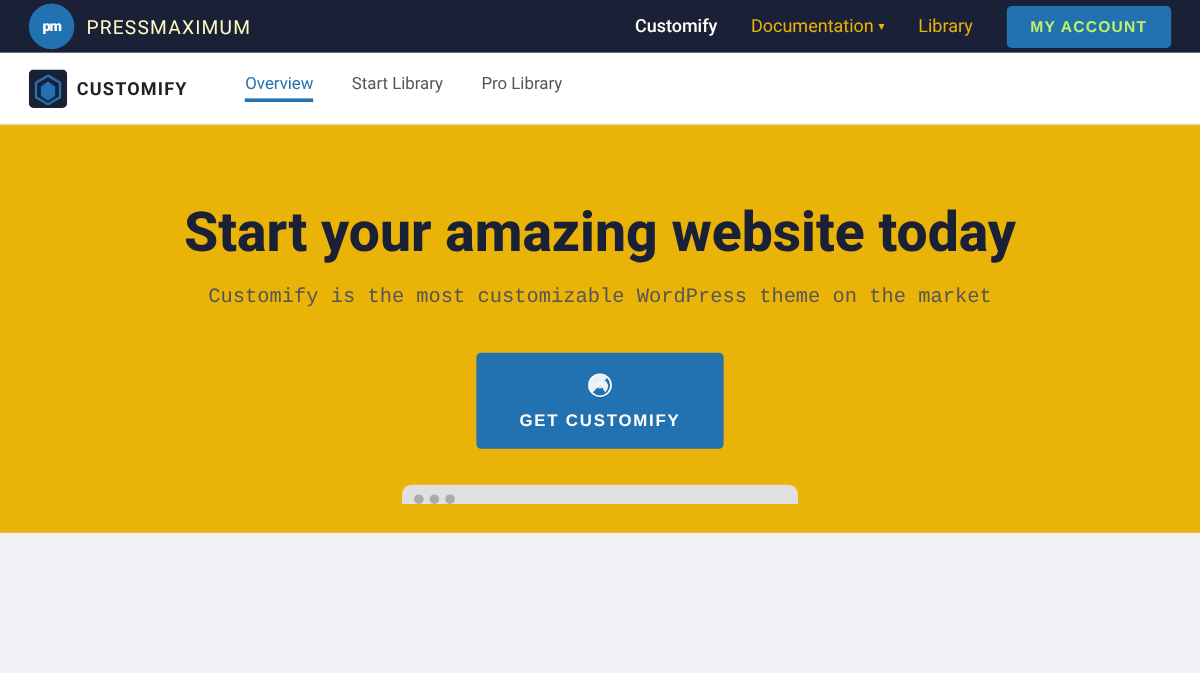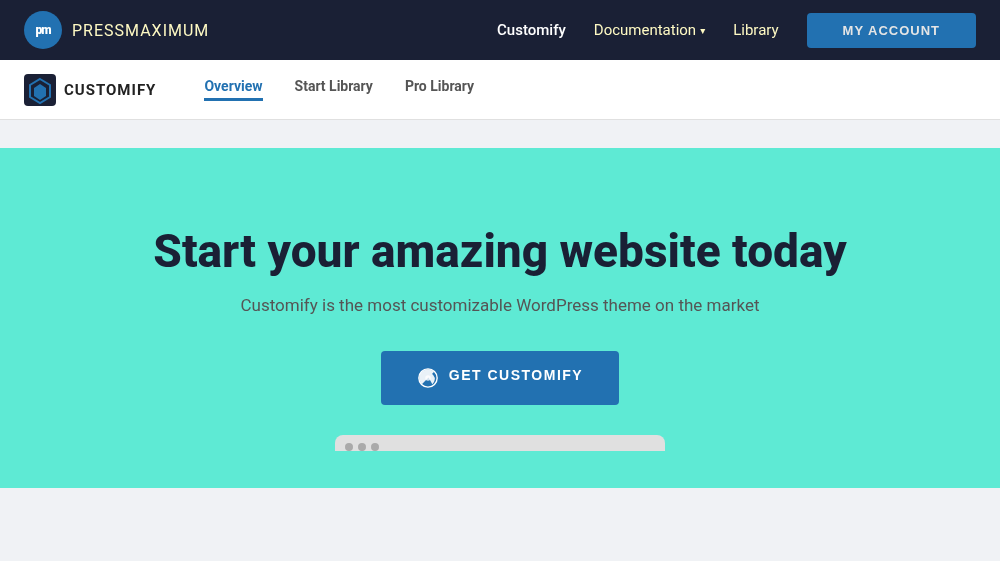--- a/index.html
+++ b/index.html
@@ -1,21 +1,21 @@
 <!DOCTYPE html>
 <html><head>
   <meta charset="utf-8">
   <style>
     * { margin: 0; padding: 0; box-sizing: border-box; }
     body { font-family: -apple-system, BlinkMacSystemFont, 'Segoe UI', Roboto, sans-serif; width: 1000px; height: 561px; overflow: hidden; background: #f0f2f5; }
 
     
     .top-nav {
       background: #1a2035;
-      height: 60px;
+      height: 44px;
       display: flex;
       align-items: center;
       padding: 0 24px;
       justify-content: space-between;
     }
     .top-nav-left {
       display: flex;
       align-items: center;
       gap: 10px;
     }
@@ -44,38 +44,38 @@
       align-items: center;
       gap: 28px;
     }
     .nav-link-active {
       color: white;
       font-size: 15px;
       font-weight: 500;
       text-decoration: none;
     }
     .nav-link {
-      color: #fef9c3;
+      color: #eab308;
       font-size: 15px;
       font-weight: 400;
       text-decoration: none;
       display: flex;
       align-items: center;
       gap: 4px;
     }
     .nav-link .chevron {
       font-size: 10px;
     }
     .my-account-btn {
       background: #2271b1;
-      color: #e5e5e5;
+      color: #bef264;
       font-size: 13px;
       font-weight: 700;
       letter-spacing: 1px;
-      padding: 10px 36px;
+      padding: 10px 20px;
       border: none;
       border-radius: 4px;
       cursor: pointer;
       text-transform: uppercase;
     }
 
     
     .secondary-nav {
       background: white;
       height: 60px;
@@ -95,71 +95,72 @@
       text-transform: uppercase;
       letter-spacing: 1px;
       margin-right: 16px;
     }
     .customify-icon {
       width: 32px;
       height: 32px;
     }
     .tab {
       font-size: 14px;
-      font-weight: 700;
+      font-weight: 400;
       color: #555;
       text-decoration: none;
       padding-bottom: 4px;
       cursor: pointer;
       border-bottom: 3px solid transparent;
     }
     .tab.active {
       color: #2271b1;
       border-bottom: 3px solid #2271b1;
     }
 
     
     .main-content {
-      background: #5eead4;
+      background: #eab308;
       display: flex;
       flex-direction: column;
       align-items: center;
       justify-content: center;
       padding: 60px 4px 20px;
       min-height: 340px;
       text-align: center;
-      margin-top: 28px;
     }
     .hero-title {
       font-size: 46px;
       font-weight: 800;
       color: #1a2035;
       line-height: 1.15;
       margin-bottom: 18px;
       max-width: 800px;
     }
     .hero-subtitle {
       font-size: 17px;
       color: #555;
       margin-bottom: 36px;
+      font-family: Liberation Mono, monospace;
     }
     .get-customify-btn {
       background: #2271b1;
       color: white;
       font-size: 14px;
       font-weight: 700;
       letter-spacing: 1.5px;
       text-transform: uppercase;
       padding: 16px 36px;
       border: none;
       border-radius: 4px;
       cursor: pointer;
       display: flex;
-      align-items: flex-start;
+      align-items: center;
       gap: 10px;
+      flex-direction: column;
     }
     .wp-icon {
       width: 22px;
       height: 22px;
     }
 
     
     .browser-mockup-wrapper {
       display: flex;
       justify-content: center;

